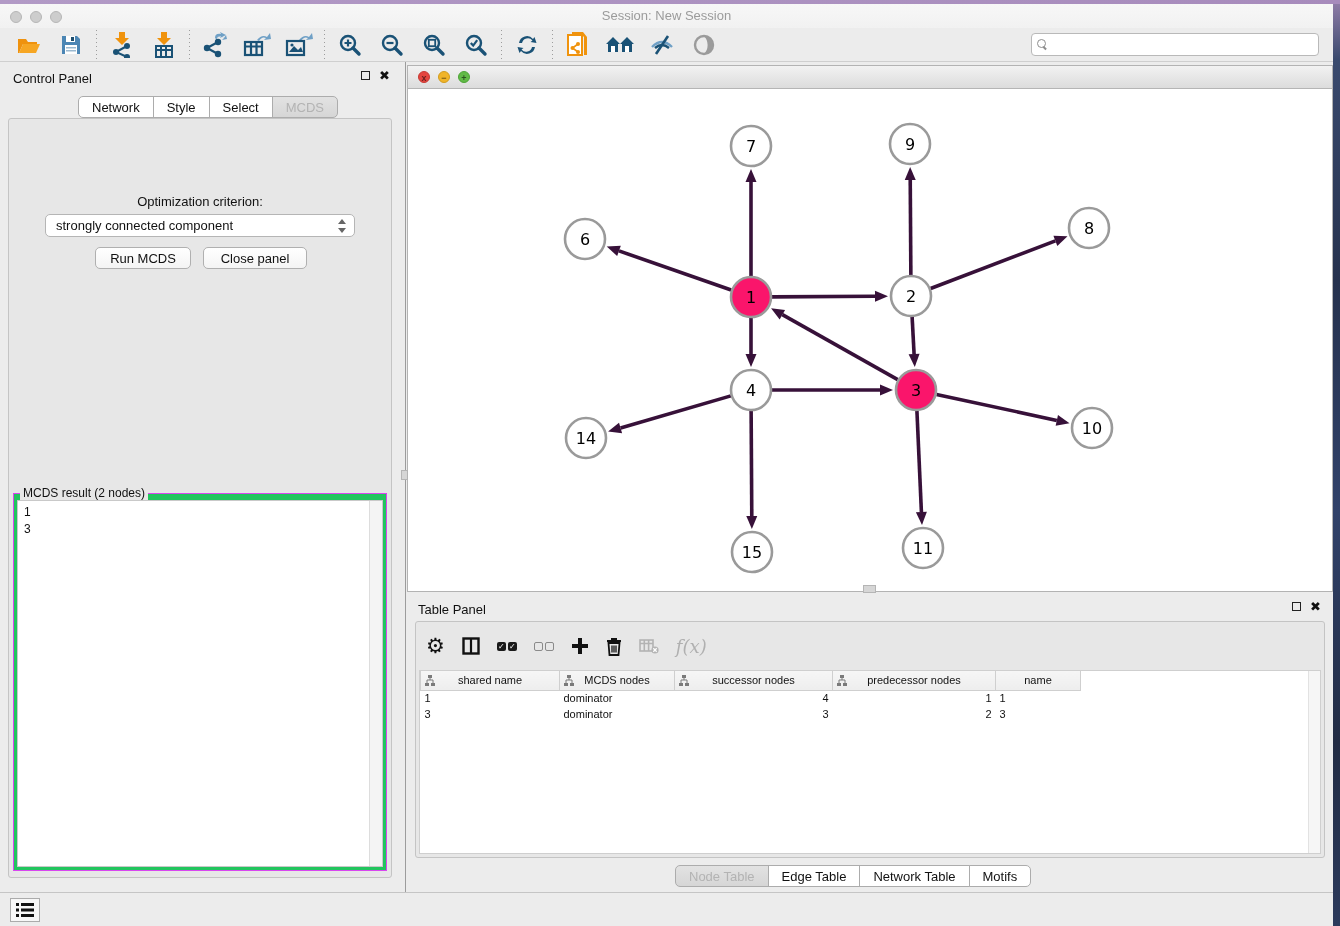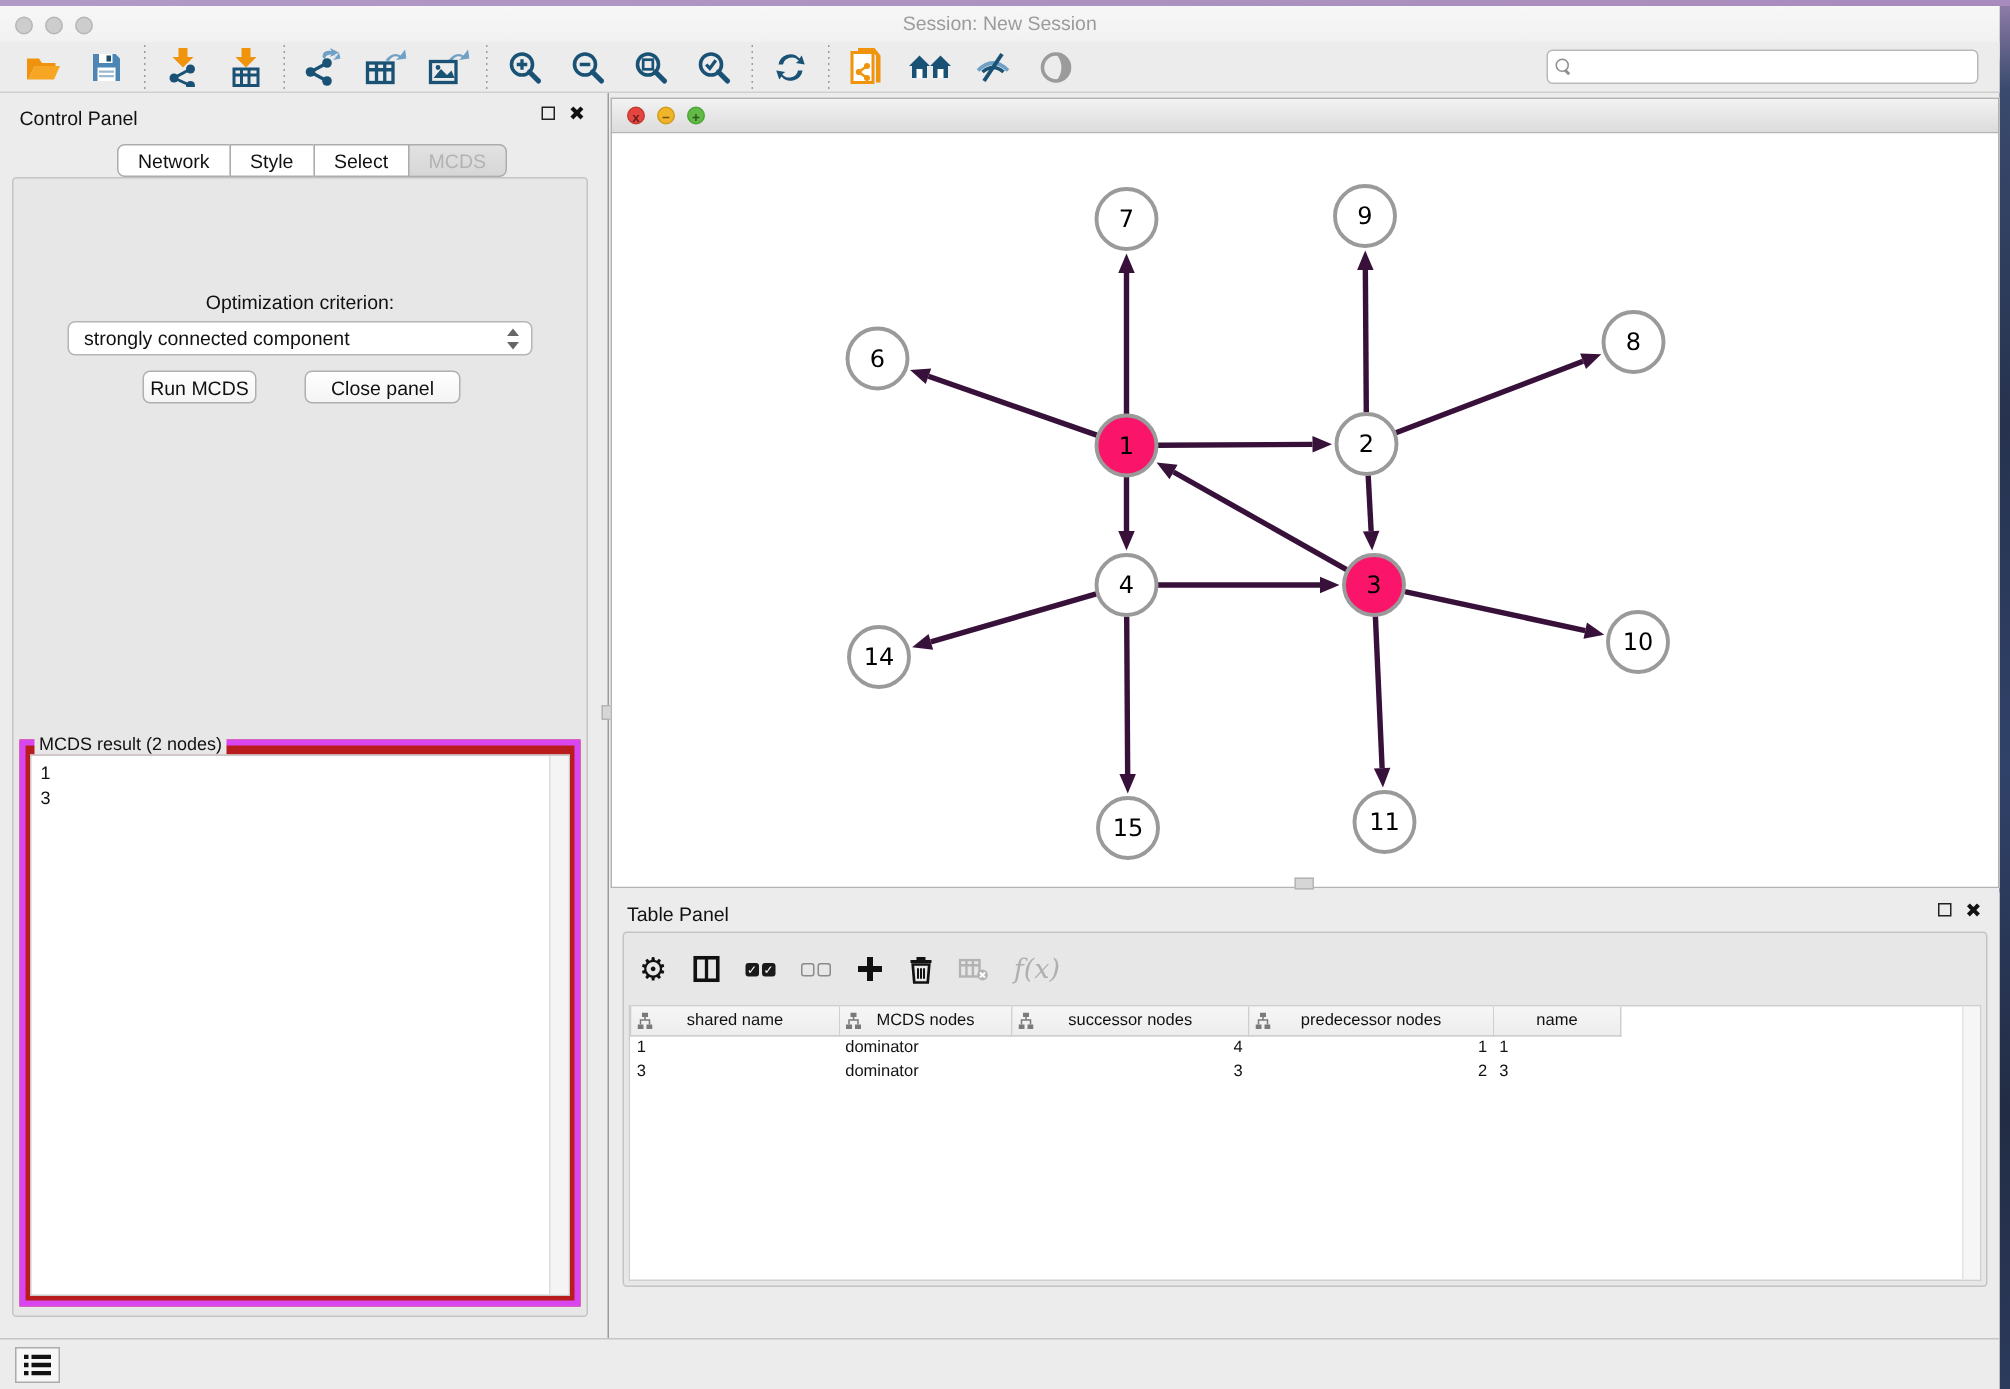--- a/index.html
+++ b/index.html
@@ -59,25 +59,25 @@
     border:1px solid #B5B5B5; border-radius:5px; font-size:13px; color:#111;
     display:flex; align-items:center; padding-left:10px; }
   .stepper { position:absolute; right:7px; top:3px; width:10px; height:16px; }
   .stepper::before { content:""; position:absolute; left:1px; top:1px; border-left:4px solid transparent;
     border-right:4px solid transparent; border-bottom:5px solid #666; }
   .stepper::after { content:""; position:absolute; left:1px; bottom:1px; border-left:4px solid transparent;
     border-right:4px solid transparent; border-top:5px solid #666; }
   .mac-btn { position:absolute; height:22px; background:linear-gradient(#FFFFFF,#F4F4F4);
     border:1px solid #B0B0B0; border-radius:5px; font-size:13px; color:#111;
     display:flex; align-items:center; justify-content:center; }
-  .btn-run { left:86px; top:128px; width:76px; }
+  .btn-run { left:86px; top:128px; width:96px; }
   .btn-close { left:194px; top:128px; width:104px; }
 
   .result-fieldset { position:absolute; left:4px; top:374px; width:374px; height:378px;
-    border:4px solid #d946ef; background:#b91c1c; }
+    border:1px solid #d946ef; background:#22c55e; }
   .result-legend { position:absolute; left:6px; top:-8px; background:#E7E7E7; padding:0 3px;
     font-size:12px; color:#111; }
   .result-area { position:absolute; left:3px; top:6px; right:3px; bottom:3px; background:#FFF;
     border:1px solid #C9C9C9; font-size:12px; color:#111; padding:3px 0 0 6px; line-height:17px; }
   .result-scroll { position:absolute; right:0; top:0; bottom:0; width:13px; background:#F4F4F4;
     border-left:1px solid #DDD; }
 
   
   .v-divider { position:absolute; left:400px; top:62px; width:7px; height:830px; background:#ECECEC; }
   .v-divider .line { position:absolute; left:5px; top:0; width:1px; height:100%; background:#9C9C9C; }
@@ -498,20 +498,26 @@
               <td class="al">dominator</td>
               <td class="ar">3</td>
               <td class="ar2">2</td>
               <td class="al">3</td>
             </tr>
           </tbody>
         </table>
         <div class="tbl-scroll"></div>
       </div>
     </div>
+    <div class="seg-tabs tp-tabs">
+      <div class="seg-tab selected">Node Table</div>
+      <div class="seg-tab">Edge Table</div>
+      <div class="seg-tab">Network Table</div>
+      <div class="seg-tab">Motifs</div>
+    </div>
   </div>
 
   <div class="statusbar">
     <div class="list-btn">
       <svg width="18" height="14" viewBox="0 0 18 14">
           <g fill="#111">
             <rect x="0" y="0" width="3" height="3"></rect>
             <rect x="5" y="0" width="13" height="3"></rect>
             <rect x="0" y="5.5" width="3" height="3"></rect>
             <rect x="5" y="5.5" width="13" height="3"></rect>

